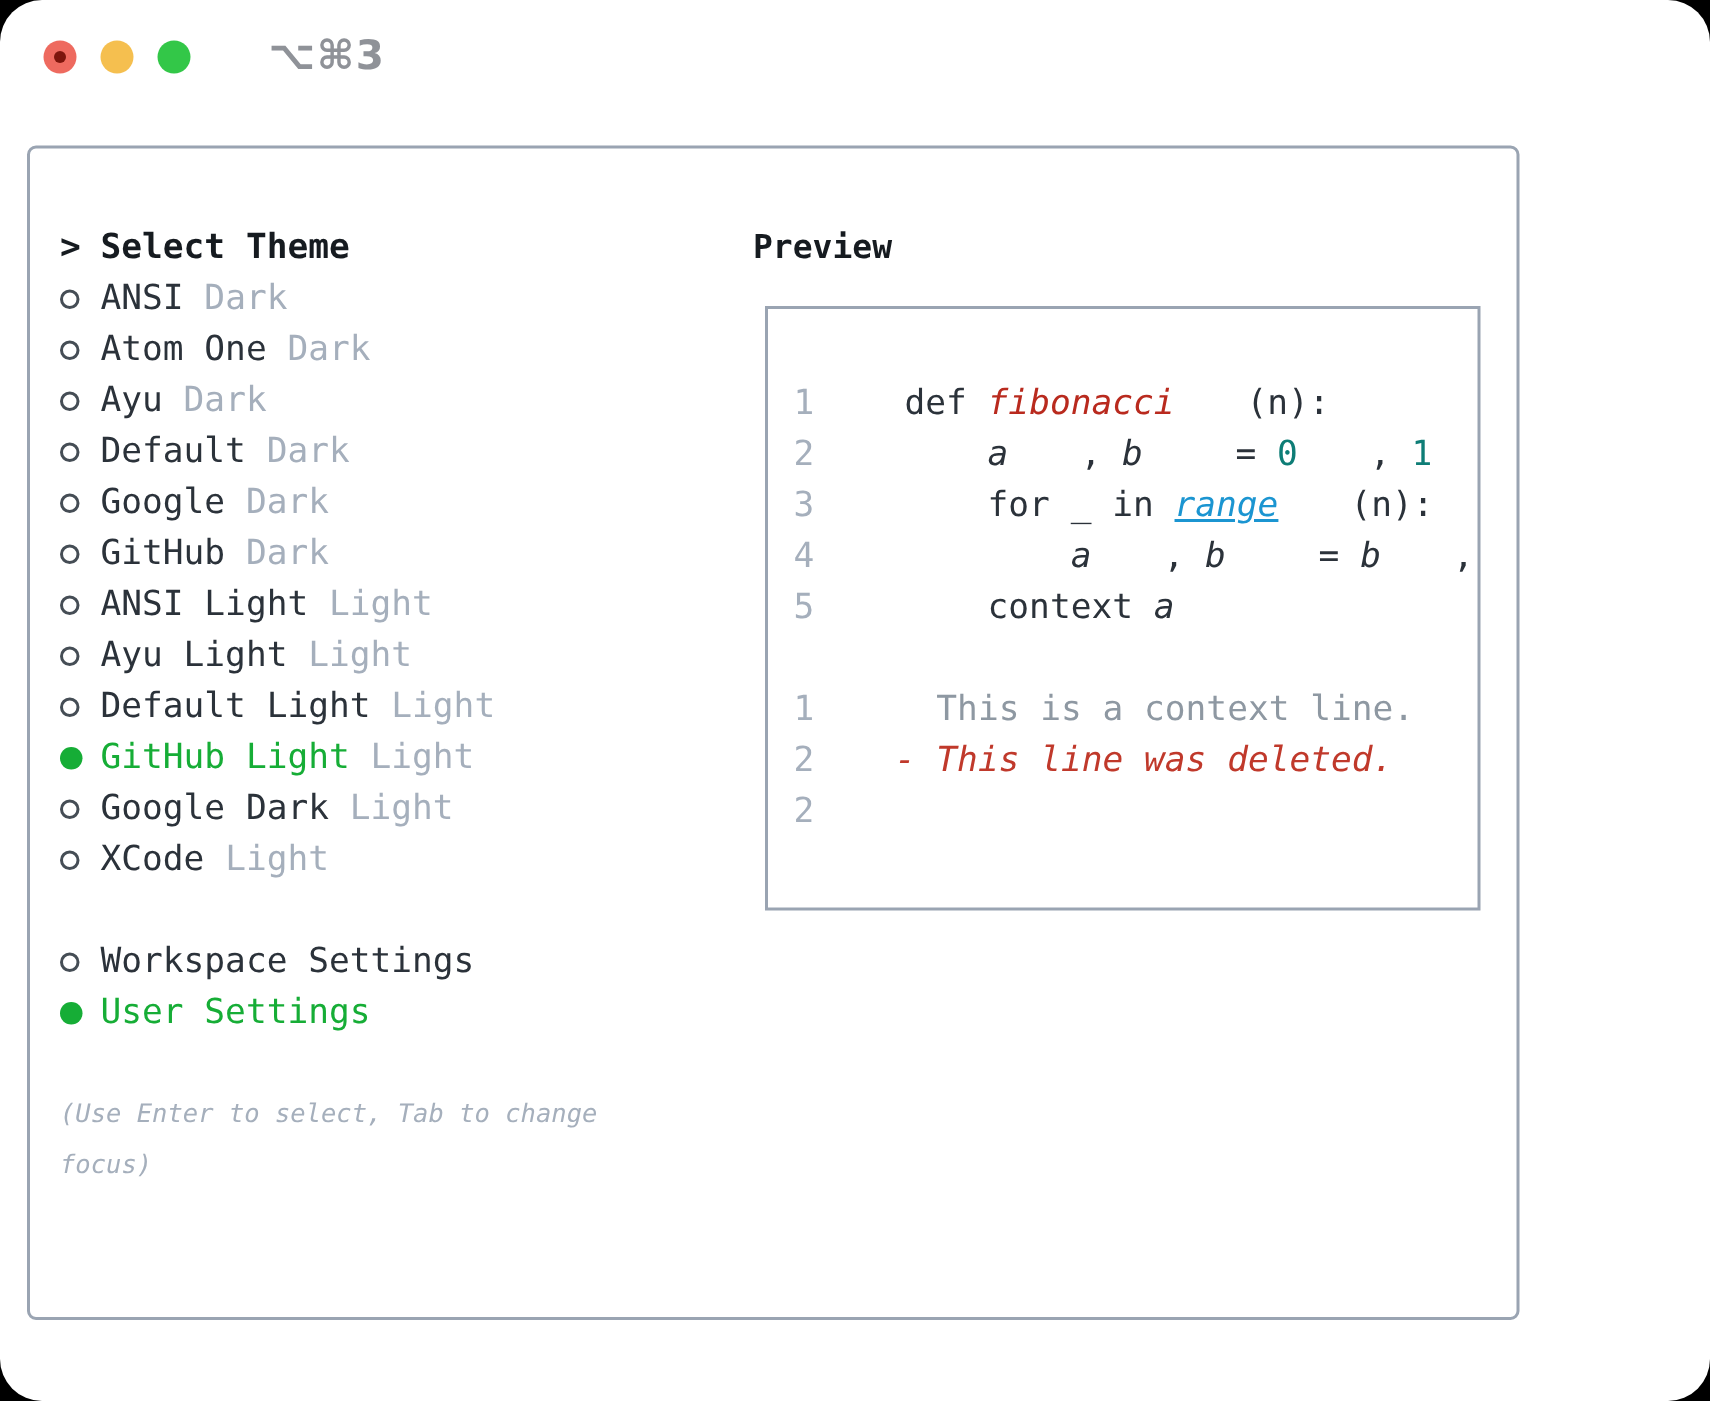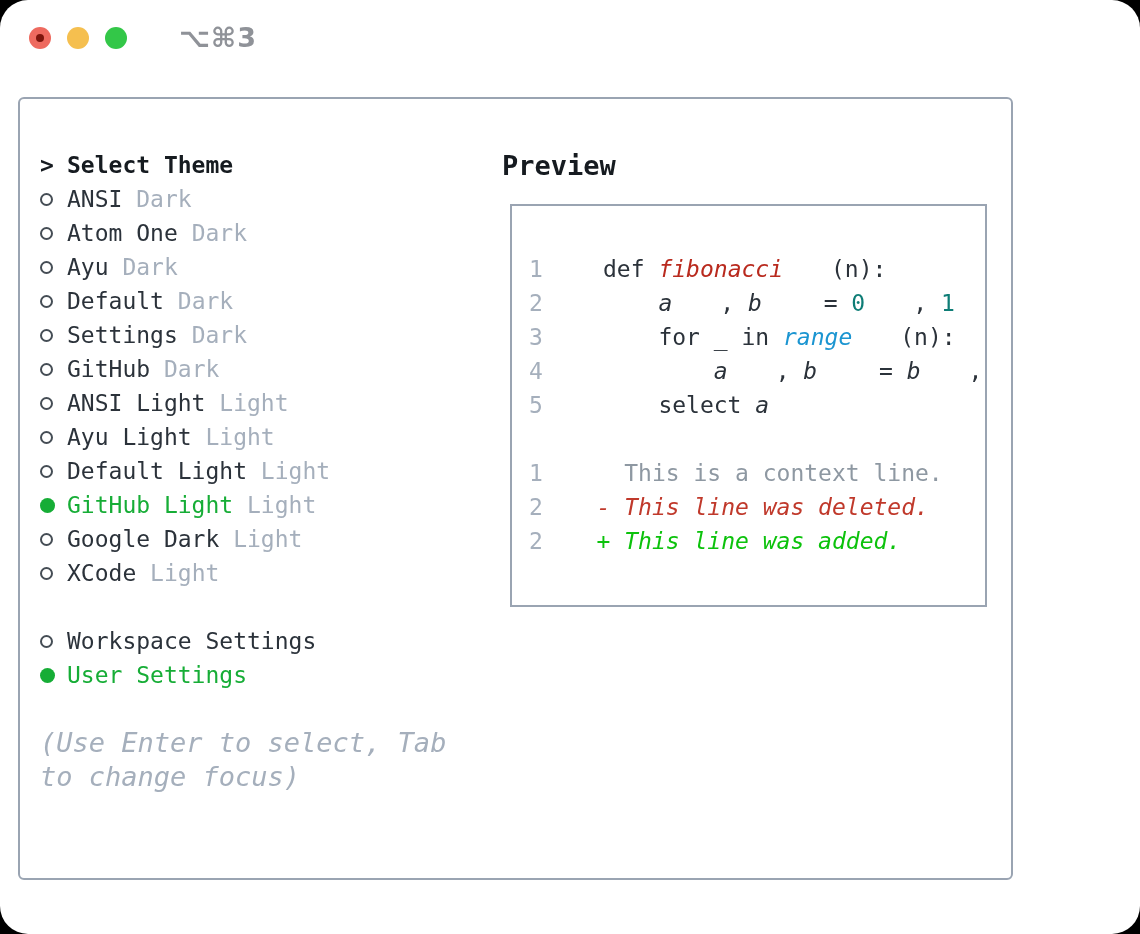--- a/index.html
+++ b/index.html
@@ -25,31 +25,31 @@
   .row{display:flex;align-items:center;height:34px;font-size:23px;white-space:pre;}
   .gutter{width:27px;flex:0 0 27px;display:flex;align-items:center;}
   .prompt{color:var(--fg-strong);font-weight:bold;font-size:23px;}
   .header-label{color:var(--fg-strong);font-weight:bold;}
   .ring{width:13px;height:13px;border-radius:50%;border:2px solid var(--ring);}
   .ring.filled{border:none;background:var(--green-sel);width:15px;height:15px;}
   .t-name{color:var(--fg);}
   .t-name.sel{color:var(--green-sel);text-align:center;}
   .t-variant{color:var(--muted);}
   .spacer{height:34px;}
-  .hint{margin-top:0;width:410px;font-size:27px;line-height:34px;color:var(--muted);font-style:italic;}
+  .hint{margin-top:0;width:410px;font-size:17px;line-height:34px;color:var(--muted);font-style:italic;}
   .right-col{position:absolute;left:482px;top:49px;}
-  .preview-label{height:34px;display:flex;align-items:center;font-size:27px;font-weight:bold;color:var(--fg-strong);}
+  .preview-label{height:34px;display:flex;align-items:center;font-size:22px;font-weight:bold;color:var(--fg-strong);}
   .preview-box{position:absolute;left:490px;top:105px;width:477px;height:403px;border:2px solid var(--border);background:#fff;padding:46px 0 0 17px;overflow:hidden;}
   .cline{height:34px;font-size:23px;white-space:pre;display:flex;align-items:center;}
   .lnum{display:inline-block;width:14px;margin-right:12px;color:var(--muted);flex:0 0 14px;}
   .tk-fg{color:var(--fg);margin-left:48px;}
   .tk-func{color:var(--red-func);font-style:italic;}
   .tk-var{color:var(--fg);font-style:italic;}
   .tk-num{color:var(--teal);}
-  .tk-builtin{color:var(--blue);font-style:italic;}
+  .tk-builtin{color:var(--blue);font-style:italic;text-decoration:underline;}
   .tk-context{color:var(--context);}
   .tk-deleted{color:var(--red-del);font-style:italic;}
   .tk-added{color:var(--green-add);font-style:italic;}
 </style>
 </head>
 <body>
 
 <div class="window">
   <div class="titlebar">
     <span class="tl red">
@@ -65,21 +65,21 @@
       <div class="row">
         <span class="gutter"><span class="prompt">&gt;</span></span>
         <span class="header-label">Select Theme</span>
       </div>
 
       <div id="theme-list">
           <div class="row"><span class="gutter"><span class="ring"></span></span><span class="t-name">ANSI</span><span class="t-variant"> Dark</span></div>
           <div class="row"><span class="gutter"><span class="ring"></span></span><span class="t-name">Atom One</span><span class="t-variant"> Dark</span></div>
           <div class="row"><span class="gutter"><span class="ring"></span></span><span class="t-name">Ayu</span><span class="t-variant"> Dark</span></div>
           <div class="row"><span class="gutter"><span class="ring"></span></span><span class="t-name">Default</span><span class="t-variant"> Dark</span></div>
-          <div class="row"><span class="gutter"><span class="ring"></span></span><span class="t-name">Settings</span><span class="t-variant"> Dark</span></div>
+          <div class="row"><span class="gutter"><span class="ring"></span></span><span class="t-name">Google</span><span class="t-variant"> Dark</span></div>
           <div class="row"><span class="gutter"><span class="ring"></span></span><span class="t-name">GitHub</span><span class="t-variant"> Dark</span></div>
           <div class="row"><span class="gutter"><span class="ring"></span></span><span class="t-name">ANSI Light</span><span class="t-variant"> Light</span></div>
           <div class="row"><span class="gutter"><span class="ring"></span></span><span class="t-name">Ayu Light</span><span class="t-variant"> Light</span></div>
           <div class="row"><span class="gutter"><span class="ring"></span></span><span class="t-name">Default Light</span><span class="t-variant"> Light</span></div>
           <div class="row"><span class="gutter"><span class="ring filled"></span></span><span class="t-name sel">GitHub Light</span><span class="t-variant"> Light</span></div>
           <div class="row"><span class="gutter"><span class="ring"></span></span><span class="t-name">Google Dark</span><span class="t-variant"> Light</span></div>
           <div class="row"><span class="gutter"><span class="ring"></span></span><span class="t-name">XCode</span><span class="t-variant"> Light</span></div>
         </div>
 
       <div class="spacer"></div>
@@ -97,21 +97,21 @@
 
     <div class="right-col">
       <div class="preview-label">Preview</div>
     </div>
     <div class="preview-box">
       <div id="code-lines">
           <div class="cline"><span class="lnum">1</span><span class="tk-fg">def </span><span class="tk-func">fibonacci</span><span class="tk-fg">(n):</span></div>
           <div class="cline"><span class="lnum">2</span><span class="tk-fg">    </span><span class="tk-var">a</span><span class="tk-fg">, </span><span class="tk-var">b</span><span class="tk-fg"> = </span><span class="tk-num">0</span><span class="tk-fg">, </span><span class="tk-num">1</span></div>
           <div class="cline"><span class="lnum">3</span><span class="tk-fg">    for _ in </span><span class="tk-builtin">range</span><span class="tk-fg">(n):</span></div>
           <div class="cline"><span class="lnum">4</span><span class="tk-fg">        </span><span class="tk-var">a</span><span class="tk-fg">, </span><span class="tk-var">b</span><span class="tk-fg"> = </span><span class="tk-var">b</span><span class="tk-fg">, </span><span class="tk-var">a</span><span class="tk-fg"> + </span><span class="tk-var">b</span></div>
-          <div class="cline"><span class="lnum">5</span><span class="tk-fg">    select </span><span class="tk-var">a</span></div>
+          <div class="cline"><span class="lnum">5</span><span class="tk-fg">    context </span><span class="tk-var">a</span></div>
           <div class="cline"><span class="lnum"></span></div>
           <div class="cline"><span class="lnum">1</span><span class="tk-context">     This is a context line.</span></div>
           <div class="cline"><span class="lnum">2</span><span class="tk-deleted">   - This line was deleted.</span></div>
-          <div class="cline"><span class="lnum">2</span><span class="tk-added">   + This line was added.</span></div>
+          <div class="cline"><span class="lnum">2</span></div>
         </div>
     </div>
   </div>
 </div>
 
 </body></html>

